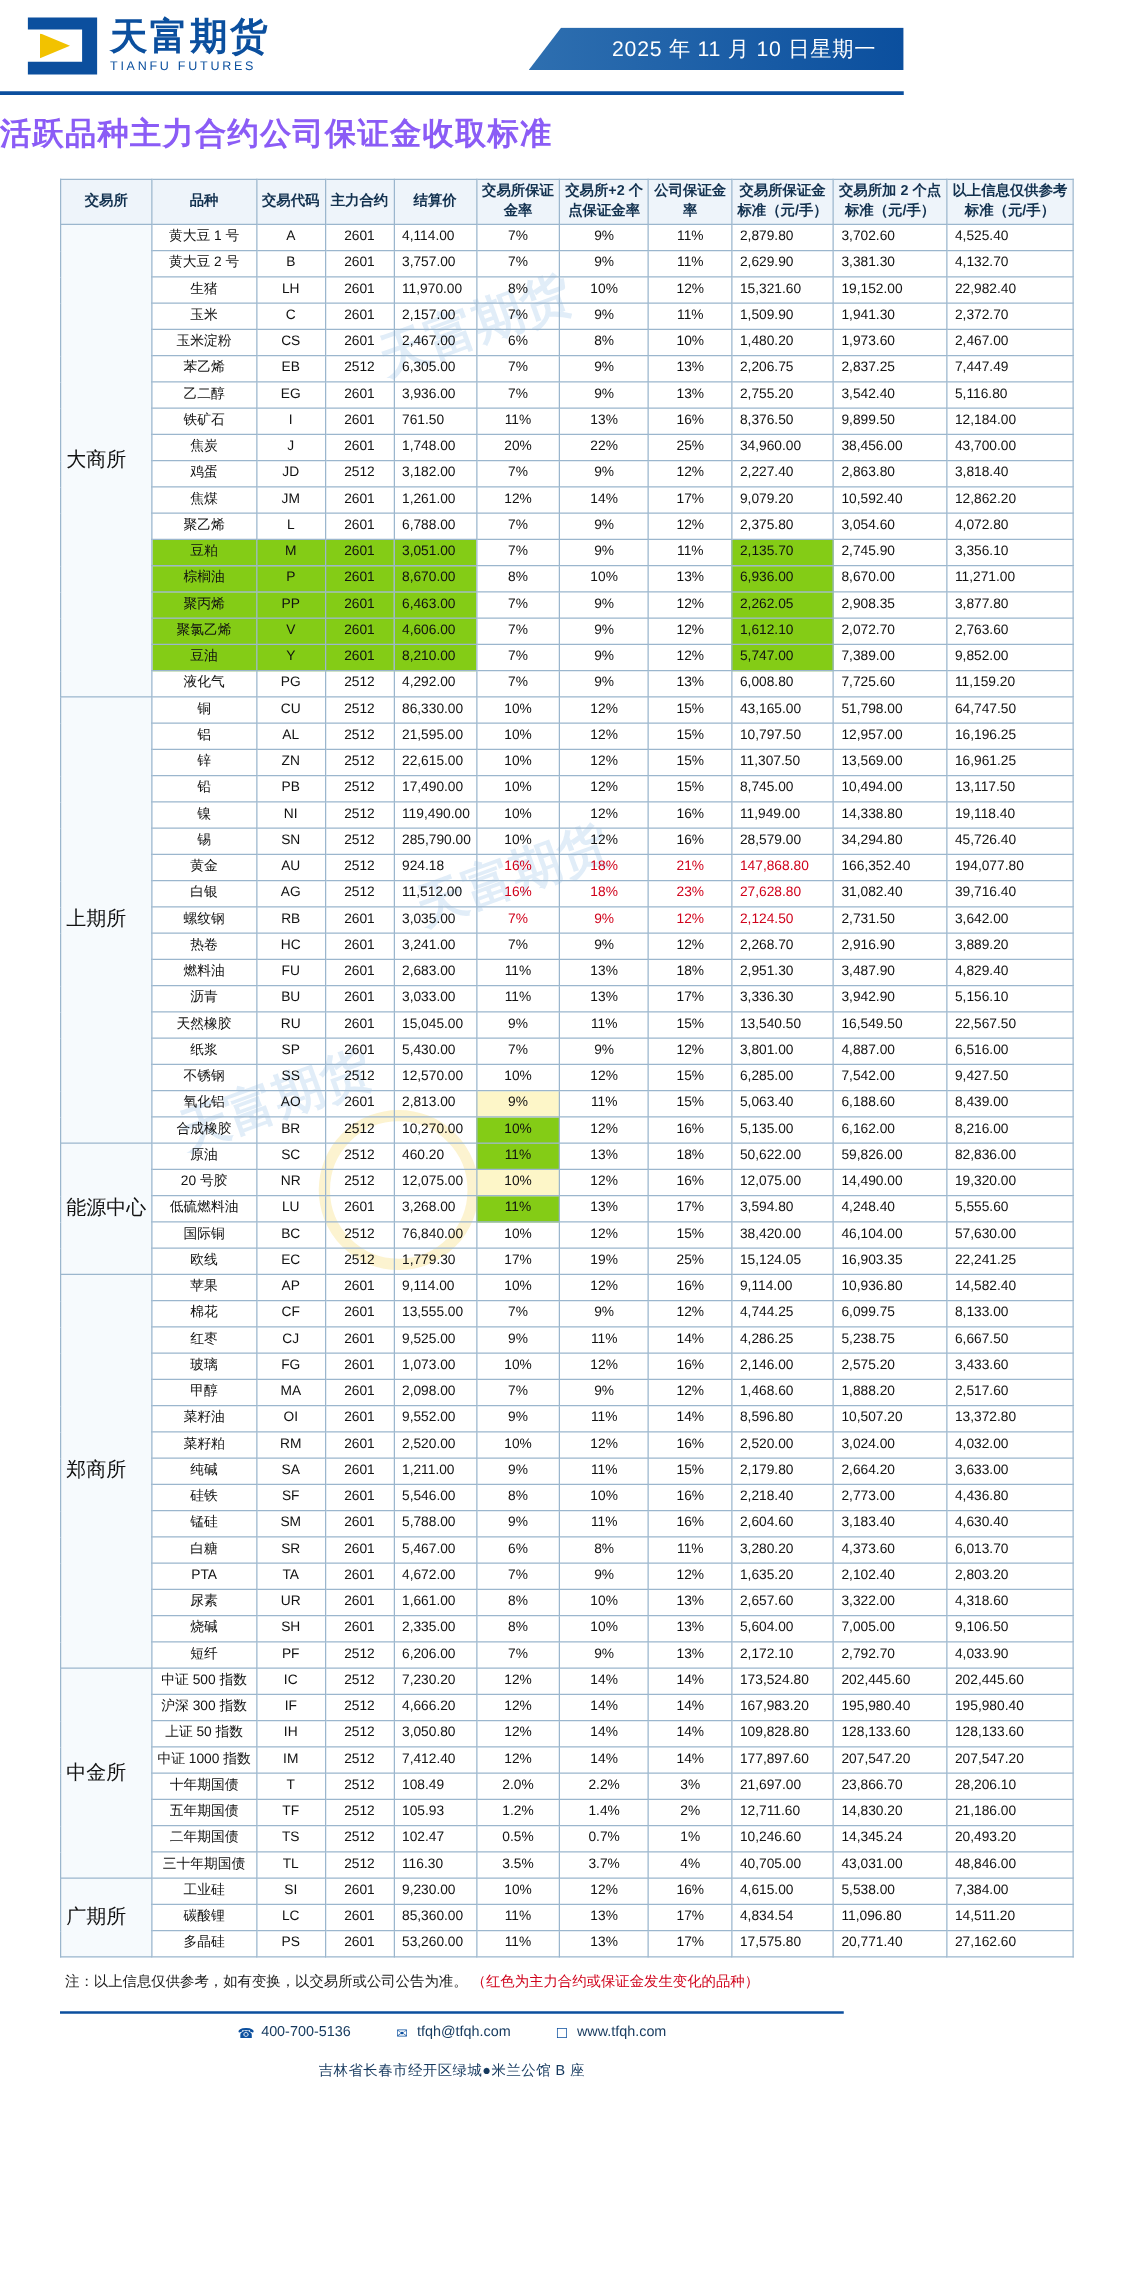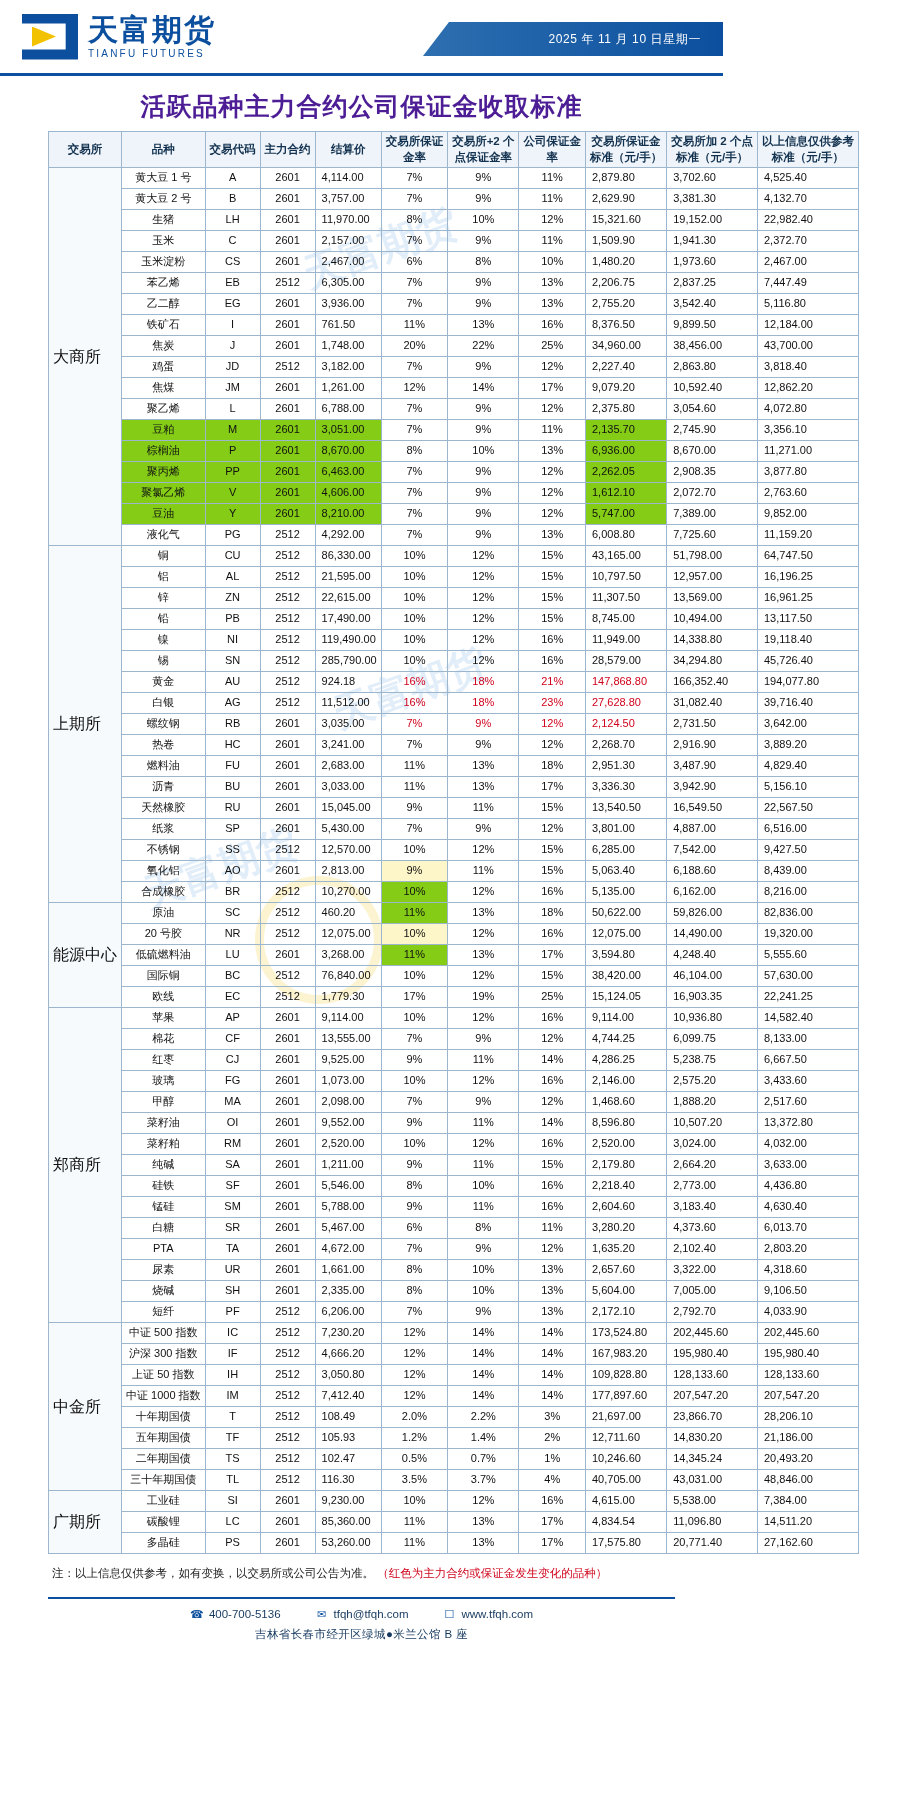--- a/index.html
+++ b/index.html
@@ -65,37 +65,37 @@
     margin-top: 2px;
   }
   .date-ribbon {
     position: absolute;
     right: 0;
     top: 22px;
     height: 34px;
     min-width: 300px;
     background: linear-gradient(90deg, #2e6fb0 0%, #0b4f9e 100%);
     color: #ffffff;
-    font-size: 12px;
+    font-size: 17px;
     display: flex;
     align-items: center;
     justify-content: flex-end;
     padding: 0 22px 0 44px;
     clip-path: polygon(26px 0, 100% 0, 100% 100%, 0 100%);
     letter-spacing: 0.6px;
   }
   
   .doc-title {
-    text-align: center;
+    text-align: left;
     font-family: "Liberation Serif", serif;
     font-size: 25px;
     font-weight: bold;
-    color: #4c1d95;
+    color: #8b5cf6;
     letter-spacing: 1px;
-    padding: 14px 0 8px 0;
+    padding: 14px 0 20px 0;
   }
   
   .table-wrap {
     padding: 0 48px;
     position: relative;
   }
   .watermark {
     position: absolute;
     pointer-events: none;
     color: rgba(120,175,225,0.22);
@@ -188,20 +188,21 @@
     width: 14px; height: 14px;
     align-items: center; justify-content: center;
     color: #0b4f9e;
     font-size: 11px;
   }
   .footer-addr {
     font-size: 11.5px;
     color: #15395e;
     letter-spacing: 0.4px;
     padding-bottom: 10px;
+    margin-top: 10px;
   }
 </style>
 </head>
 <body>
 
 <div class="page">
 
   <div class="header">
     <div class="logo-wrap">
       <div class="logo-mark">

